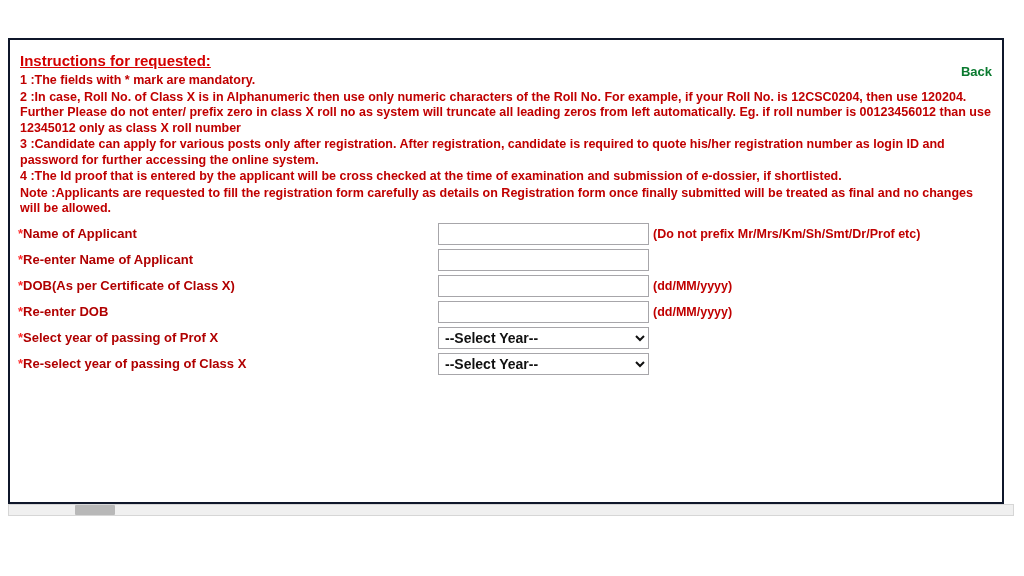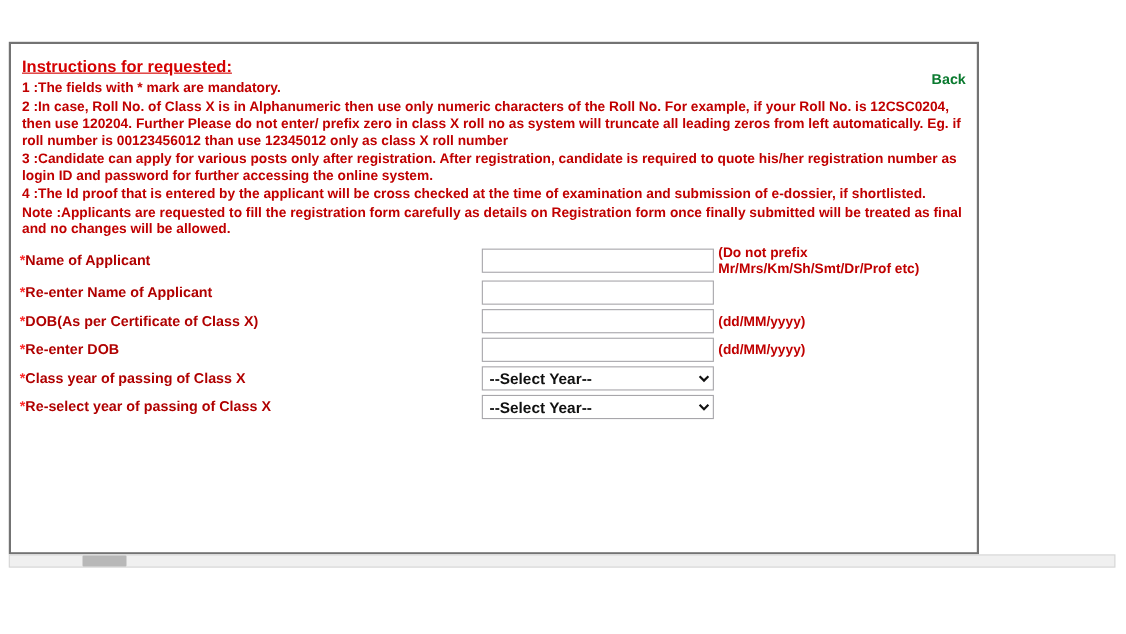--- a/index.html
+++ b/index.html
@@ -14,23 +14,23 @@
   #page {
     position: relative;
     width: 1024px;
     height: 576px;
     background: #ffffff;
   }
   .frame {
     position: absolute;
     left: 8px;
     top: 38px;
-    width: 882px;
+    width: 996px;
     height: 466px;
-    border: 2px solid #737373;
+    border: 2px solid #0f172a;
     background: #ffffff;
     box-sizing: border-box;
     overflow: hidden;
   }
   .inner {
     position: relative;
     width: 100%;
     height: 100%;
     padding: 6px 8px 0 8px;
     box-sizing: border-box;
@@ -199,21 +199,21 @@
             <td class="label"><span class="star">*</span><span>Re-enter DOB</span></td>
             <td class="field">
               <input class="txt" type="text" value="" style="">
             </td>
             <td class="hint">(dd/MM/yyyy)</td>
           </tr>
 
 
 
           <tr>
-            <td class="label"><span class="star">*</span><span>Class year of passing of Class X</span></td>
+            <td class="label"><span class="star">*</span><span>Select year of passing of Prof X</span></td>
             <td class="field">
               <select class="sel">
                 <option>--Select Year--</option>
               </select>
             </td>
             <td class="hint"></td>
           </tr>
 
           <tr>
             <td class="label"><span class="star">*</span><span>Re-select year of passing of Class X</span></td>

